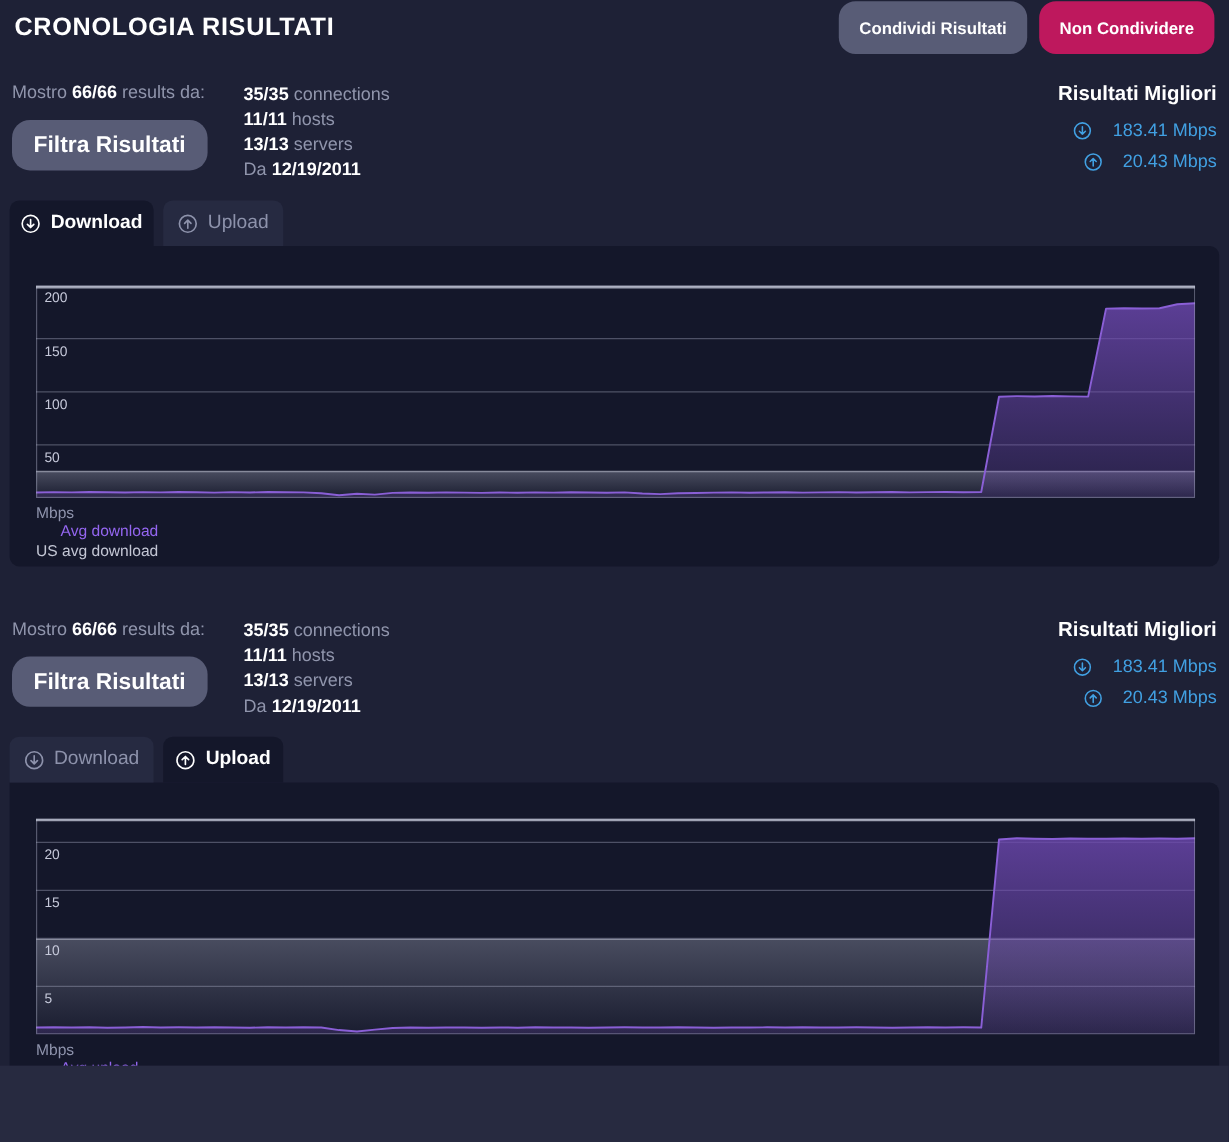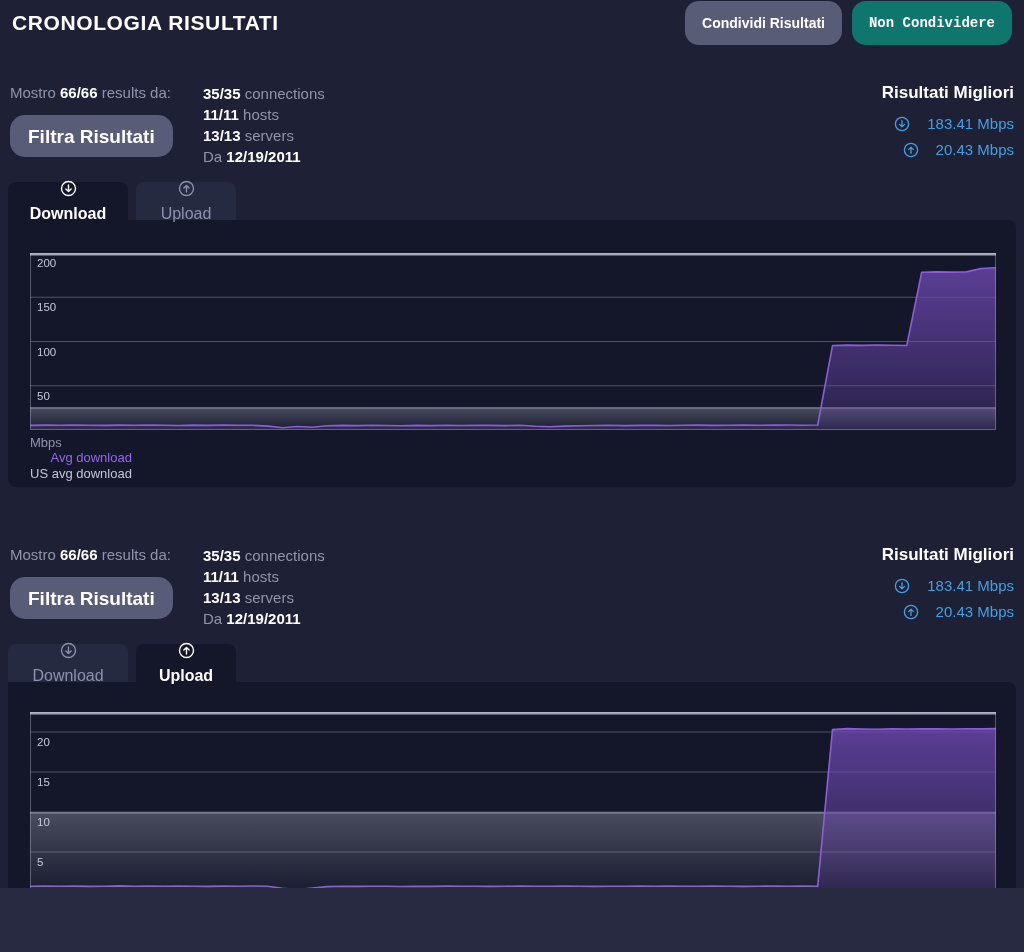--- a/index.html
+++ b/index.html
@@ -16,26 +16,26 @@
     padding:6px 12px 0 12px; height:40px;
   }
   .page-title { font-size:21px; font-weight:bold; letter-spacing:.6px; color:#fff; }
   .header-buttons { display:flex; gap:10px; }
   .pill-btn {
     border:none; cursor:pointer; color:#fff; font-weight:bold; font-size:14px;
     font-family:"Liberation Sans", sans-serif;
     height:44px; padding:0 17px; border-radius:14px; line-height:28px;
   }
   .btn-dark  { background:#585c76; }
-  .btn-light { background:#0f766e;font-family:Liberation Mono, monospace; }
+  .btn-light { background:#be185d; }
 
   
   .summary {
     display:flex; align-items:flex-start;
-    padding:0 10px 0 10px; margin-top:43px; height:86px;
+    padding:0 10px 0 10px; margin-top:28px; height:86px;
   }
   .summary-left { width:193px; }
   .gray { color:#9095ac; }
   .wb   { color:#fff; font-weight:bold; }
   .mostro-line { font-size:15px; line-height:19px; }
   .filter-btn {
     background:#585c76; border:none; cursor:pointer; color:#fff;
     font-weight:bold; font-size:19px; font-family:"Liberation Sans", sans-serif;
     height:42px; padding:0 18px; border-radius:15px; margin-top:13px; line-height:29px;
   }
@@ -47,21 +47,21 @@
     color:#41a0e2; font-size:15px; margin-top:9px;
     display:flex; align-items:center; justify-content:flex-end; gap:17px;
   }
   .circ-icon { width:16px; height:16px; display:inline-block; }
   .circ-icon svg { display:block; }
 
   
   .tabs { display:flex; gap:8px; padding-left:8px; margin-top:13px; }
   .tab {
     height:38px; display:flex; align-items:center; justify-content:center; gap:8px;
-    border-radius:8px 8px 0 0; cursor:pointer; font-size:16px;flex-direction:column;
+    border-radius:8px 8px 0 0; cursor:pointer; font-size:16px;
   }
   .tab .circ-icon { width:17px; height:17px; }
   .tab-download { width:120px; }
   .tab-upload   { width:100px; }
   .tab.active   { background:#14172a; color:#fff; font-weight:bold; }
   .tab.inactive { background:#262a41; color:#8d92ab; font-weight:normal; }
 
   
   .panel {
     margin:0 8px; background:#14172a;

